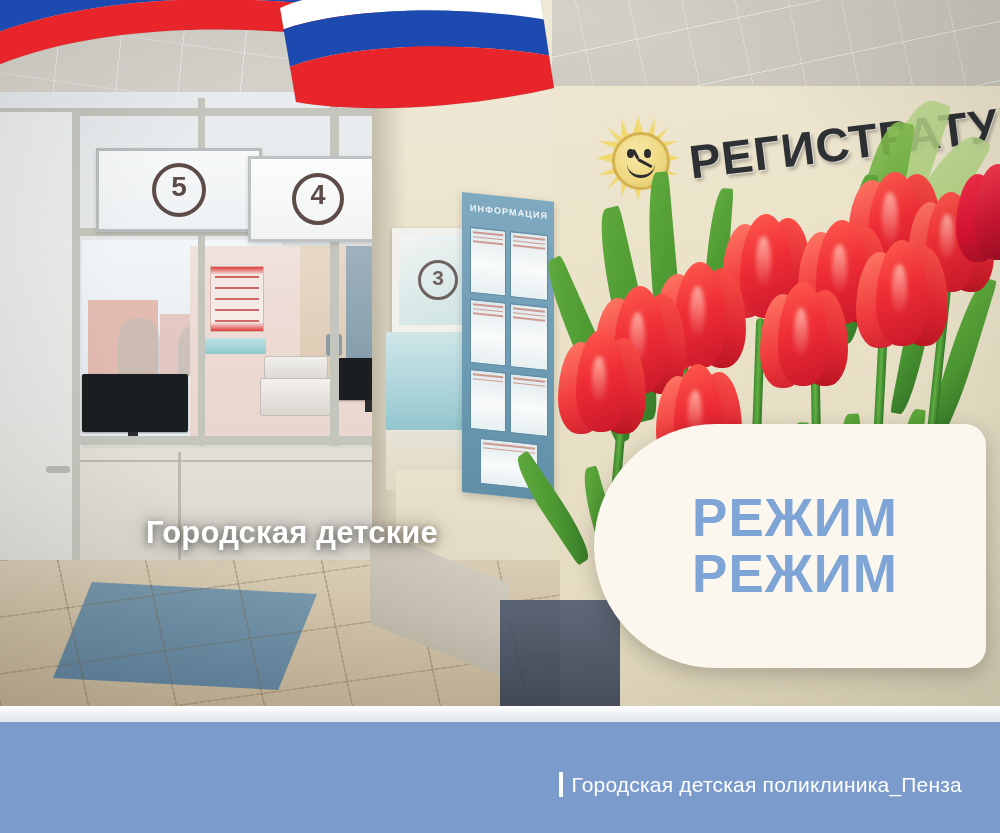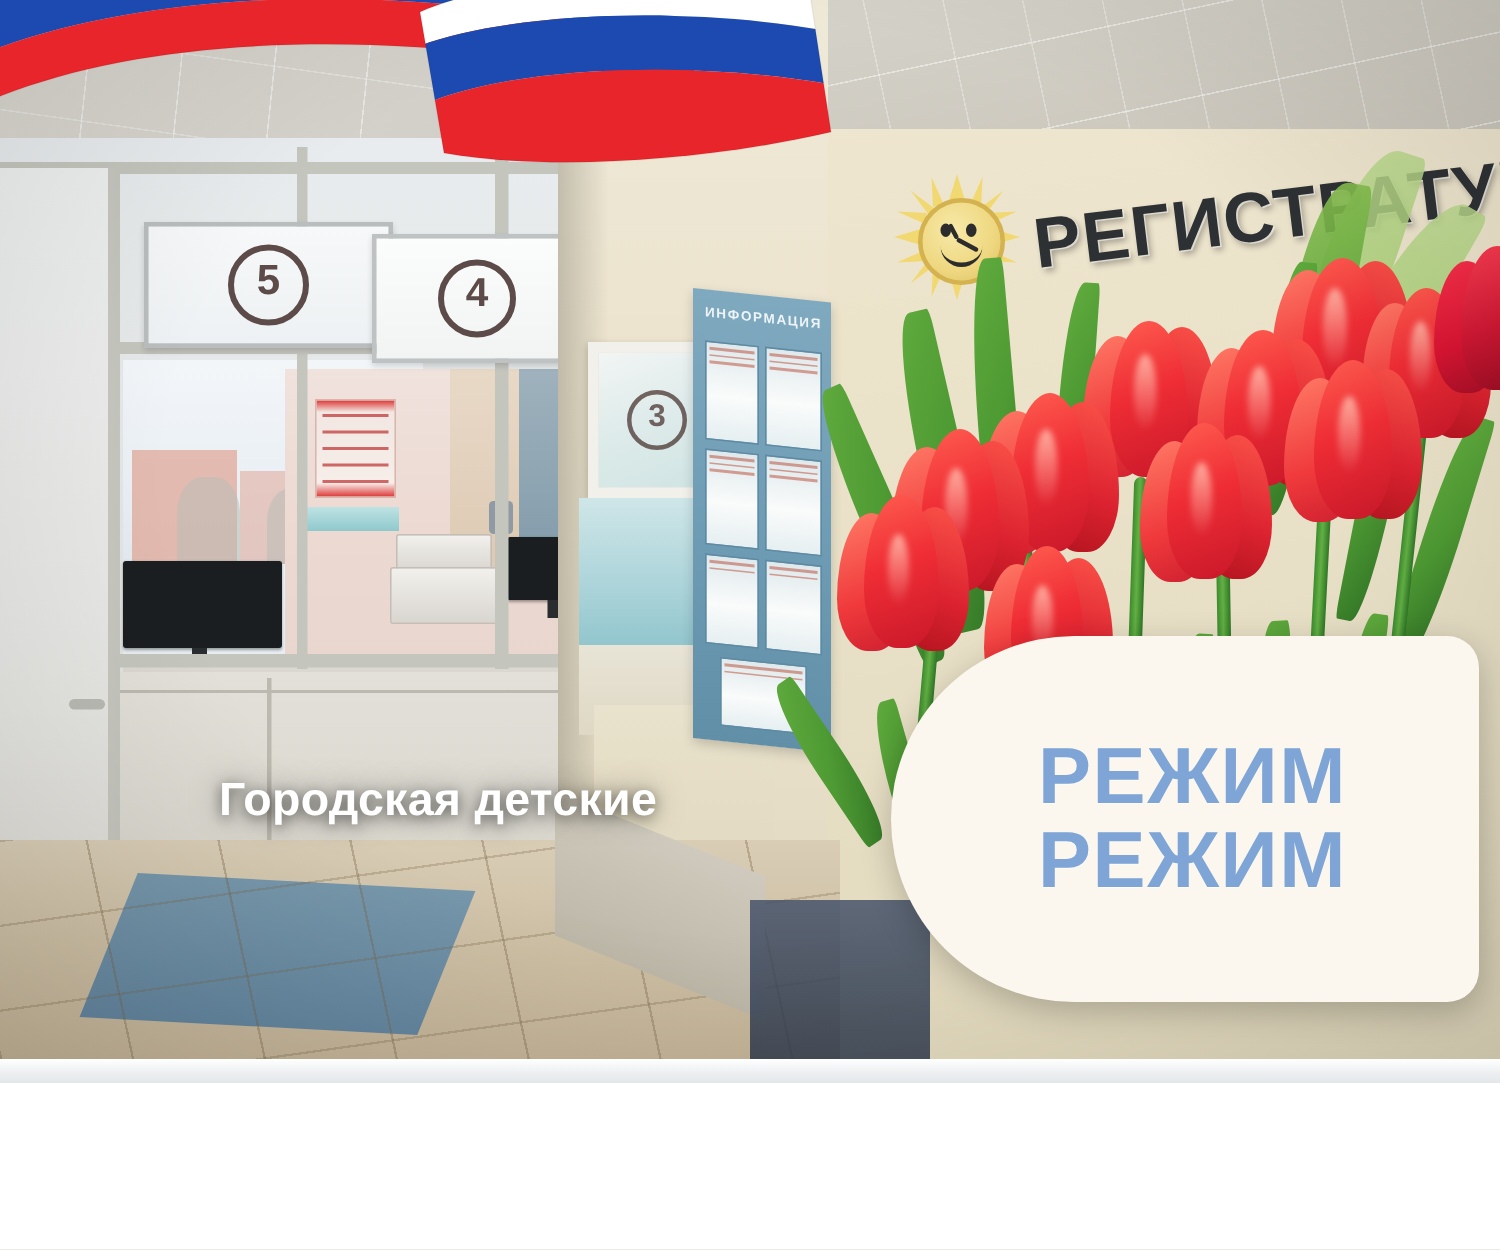--- a/index.html
+++ b/index.html
@@ -633,14 +633,20 @@
       <div class="card-inner">
         <div class="card-l1">РЕЖИМ</div>
         <div class="card-l2">РЕЖИМ</div>
       </div>
     </div>
 
   </div>
 
   <div class="sep"></div>
 
+  <div class="footer">
+    <div class="footer-inner">
+      <div class="footer-bar"></div>
+      <div class="footer-text">Городская детская поликлиника_Пенза</div>
+    </div>
+  </div>
 
 </div>
 
 </body></html>

